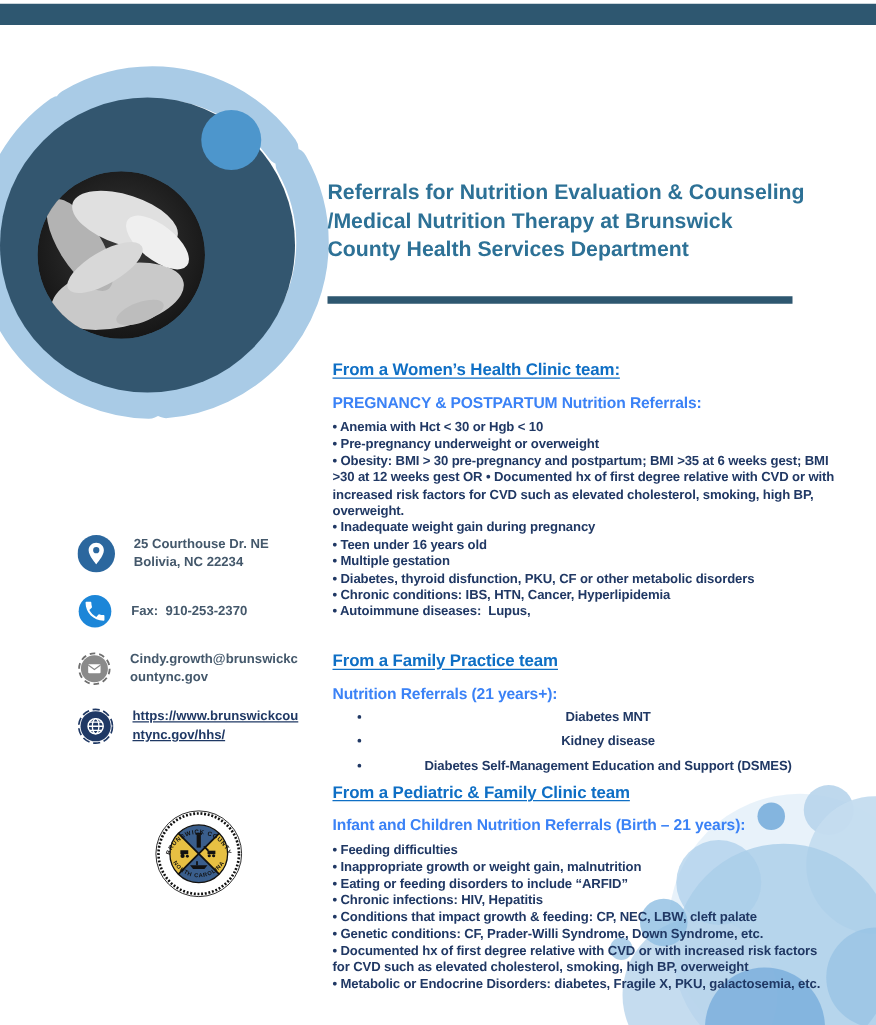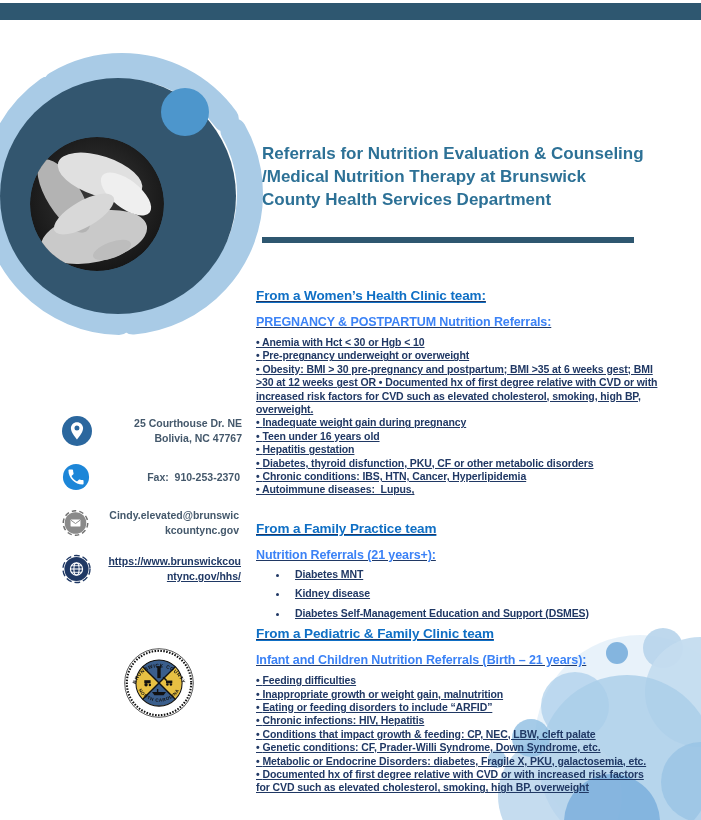--- a/index.html
+++ b/index.html
@@ -22,41 +22,41 @@
   .hero { position:absolute; left:-12px; top:44px; width:292px; height:300px; }
 
   
   .title {
     position:absolute; left:262px; top:142px; width:382px;
     font-size:17px; font-weight:bold; line-height:23px; color:#2D7196;
   }
   .title-rule { position:absolute; left:262px; top:237px; width:372px; height:6px; background:#2E5770; }
 
   
-  .main { position:absolute; left:256px; top:288px; width:402px; letter-spacing:-0.1px;text-decoration:underline; }
+  .main { position:absolute; left:266px; top:288px; width:402px; letter-spacing:-0.1px; }
   .sec-heading {
     font-size:13.5px; font-weight:bold; color:#0F6FC5;
     text-decoration: underline; text-underline-offset:2px;
   }
   .sec-sub { font-size:12.5px; font-weight:bold; color:#3b82f6; margin-top:12px; }
   .bullets { margin-top:7px; }
   .bullet-line {
     font-size:10.5px; font-weight:bold; color:#203864; line-height:13.4px;
   }
   .bullet-line::before { content:"\2022  "; }
   .ref-list { margin-top:6px; padding-left:33px; list-style:disc outside; }
   .ref-list li {
     font-size:10.5px; font-weight:bold; color:#203864; line-height:13.4px;
-    margin-bottom:6px; padding-left:6px;
+    margin-bottom:6px; padding-left:6px;text-align:center;
   }
   .mt-sec2 { margin-top:24px; }
   .mt-sec3 { margin-top:4px; }
 
   
-  .contact { position:absolute; left:62px; top:416px; width:185px;text-align:right; }
+  .contact { position:absolute; left:62px; top:428px; width:185px; }
   .contact-item { display:flex; align-items:center; margin-bottom:16px; }
   .contact-icon { flex:0 0 30px; width:30px; height:30px; margin-right:15px; }
   .contact-text {
     font-size:10.5px; font-weight:bold; color:#44586B; line-height:15px; width:135px;
   }
   .contact-text.wrap-hard { word-break:break-all; }
   .contact-link {
     font-size:10.5px; font-weight:bold; color:#1F3864; line-height:15px; width:135px;
     text-decoration:underline; word-break:break-all; cursor:pointer;
   }
@@ -118,21 +118,21 @@
 
   <div class="main">
     <div class="sec-heading">From a Women’s Health Clinic team:</div>
     <div class="sec-sub">PREGNANCY &amp; POSTPARTUM Nutrition Referrals:</div>
     <div class="bullets">
         <div class="bullet-line">Anemia with Hct &lt; 30 or Hgb &lt; 10</div>
         <div class="bullet-line">Pre-pregnancy underweight or overweight</div>
         <div class="bullet-line">Obesity: BMI &gt; 30 pre-pregnancy and postpartum; BMI &gt;35 at 6 weeks gest; BMI &gt;30 at 12 weeks gest OR • Documented hx of first degree relative with CVD or with increased risk factors for CVD such as elevated cholesterol, smoking, high BP, overweight.</div>
         <div class="bullet-line">Inadequate weight gain during pregnancy</div>
         <div class="bullet-line">Teen under 16 years old</div>
-        <div class="bullet-line">Hepatitis gestation</div>
+        <div class="bullet-line">Multiple gestation</div>
         <div class="bullet-line">Diabetes, thyroid disfunction, PKU, CF or other metabolic disorders</div>
         <div class="bullet-line">Chronic conditions: IBS, HTN, Cancer, Hyperlipidemia</div>
         <div class="bullet-line">Autoimmune diseases:&nbsp; Lupus,</div>
       </div>
 
     <div class="sec-heading mt-sec2">From a Family Practice team</div>
     <div class="sec-sub">Nutrition Referrals (21 years+):</div>
     <ul class="ref-list">
         <li>Diabetes MNT</li>
         <li>Kidney disease</li>
@@ -141,53 +141,53 @@
 
     <div class="sec-heading mt-sec3">From a Pediatric &amp; Family Clinic team</div>
     <div class="sec-sub">Infant and Children Nutrition Referrals (Birth – 21 years):</div>
     <div class="bullets">
         <div class="bullet-line">Feeding difficulties</div>
         <div class="bullet-line">Inappropriate growth or weight gain, malnutrition</div>
         <div class="bullet-line">Eating or feeding disorders to include “ARFID”</div>
         <div class="bullet-line">Chronic infections: HIV, Hepatitis</div>
         <div class="bullet-line">Conditions that impact growth &amp; feeding: CP, NEC, LBW, cleft palate</div>
         <div class="bullet-line">Genetic conditions: CF, Prader-Willi Syndrome, Down Syndrome, etc.</div>
+        <div class="bullet-line">Documented hx of first degree relative with CVD or with increased risk factors for CVD such as elevated cholesterol, smoking, high BP, overweight</div>
         <div class="bullet-line">Metabolic or Endocrine Disorders: diabetes, Fragile X, PKU, galactosemia, etc.</div>
-        <div class="bullet-line">Documented hx of first degree relative with CVD or with increased risk factors for CVD such as elevated cholesterol, smoking, high BP, overweight</div>
       </div>
   </div>
 
   <div class="contact">
     <div class="contact-item">
       <svg class="contact-icon" viewBox="0 0 30 30">
         <circle cx="15" cy="15" r="15" fill="#2B679E"></circle>
         <path fill="#ffffff" d="M15 6.2c-3.4 0-6.1 2.7-6.1 6 0 4.5 6.1 11.2 6.1 11.2s6.1-6.7 6.1-11.2c0-3.3-2.7-6-6.1-6zm0 8.4a2.5 2.5 0 1 1 0-5 2.5 2.5 0 0 1 0 5z"></path>
       </svg>
       <div class="contact-text">
         <div>25 Courthouse Dr. NE</div>
-        <div>Bolivia, NC 47767</div>
+        <div>Bolivia, NC 22234</div>
       </div>
     </div>
 
     <div class="contact-item">
       <svg class="contact-icon" viewBox="0 0 30 30" style="width:28px;flex-basis:28px;">
         <circle cx="15" cy="15" r="14" fill="#1C86D8"></circle>
         <path fill="#ffffff" transform="translate(4.2,4.2) scale(0.9)" d="M6.6 10.8c1.4 2.8 3.8 5.1 6.6 6.6l2.2-2.2c.3-.3.7-.4 1-.2 1.1.4 2.3.6 3.6.6.6 0 1 .4 1 1V20c0 .6-.4 1-1 1C10.6 21 3 13.4 3 4c0-.6.4-1 1-1h3.5c.6 0 1 .4 1 1 0 1.2.2 2.4.6 3.6.1.3 0 .7-.2 1l-2.3 2.2z"></path>
       </svg>
       <div class="contact-text">Fax:&nbsp; 910-253-2370</div>
     </div>
 
     <div class="contact-item">
       <svg class="contact-icon" viewBox="0 0 30 30" style="width:27px;flex-basis:27px;">
         <circle cx="15" cy="15" r="12" fill="#8A8A8A"></circle>
         <circle cx="15" cy="15" r="13.6" fill="none" stroke="#6f6f6f" stroke-width="1.6" stroke-dasharray="5 3.5"></circle>
         <rect x="9.5" y="11" width="11" height="8" rx="1" fill="#ffffff"></rect>
         <path d="M9.5 11.6 L15 15.6 L20.5 11.6" fill="none" stroke="#8A8A8A" stroke-width="1.1"></path>
       </svg>
-      <div class="contact-text wrap-hard">Cindy.elevated@brunswickcountync.gov</div>
+      <div class="contact-text wrap-hard">Cindy.growth@brunswickcountync.gov</div>
     </div>
 
     <div class="contact-item">
       <svg class="contact-icon" viewBox="0 0 30 30" style="width:29px;flex-basis:29px;">
         <circle cx="15" cy="15" r="12.5" fill="#1F3864"></circle>
         <circle cx="15" cy="15" r="14" fill="none" stroke="#1F3864" stroke-width="1.4" stroke-dasharray="6 3"></circle>
         <circle cx="15" cy="15" r="6.3" fill="none" stroke="#ffffff" stroke-width="1.2"></circle>
         <ellipse cx="15" cy="15" rx="2.7" ry="6.3" fill="none" stroke="#ffffff" stroke-width="1.1"></ellipse>
         <line x1="8.7" y1="15" x2="21.3" y2="15" stroke="#ffffff" stroke-width="1.1"></line>
         <line x1="9.6" y1="11.6" x2="20.4" y2="11.6" stroke="#ffffff" stroke-width="0.9"></line>

